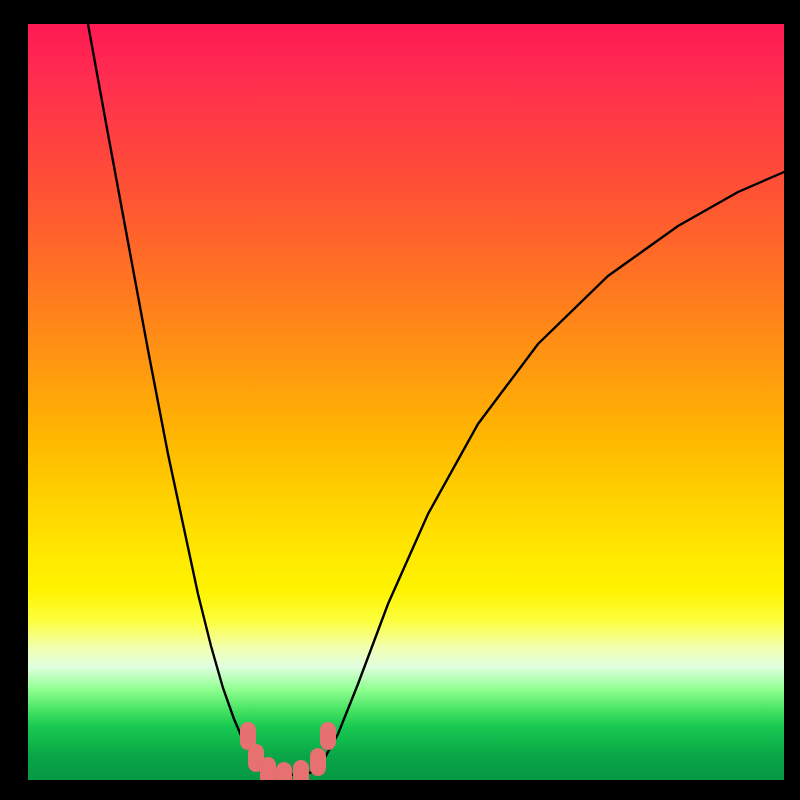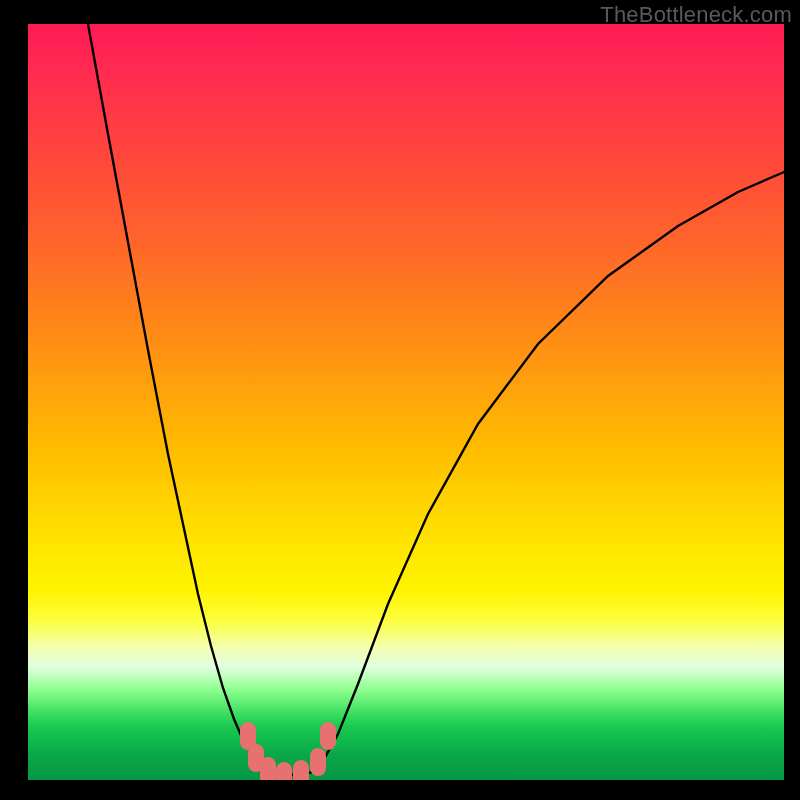--- a/index.html
+++ b/index.html
@@ -65,21 +65,20 @@
     height: 28px;
     background: #e77070;
     border-radius: 8px;
     transform: translate(-50%, -50%);
   }
 </style>
 </head>
 <body>
 
 <div class="frame">
-  <div class="watermark">TheBottleneck.com</div>
   <div class="plot">
     <div class="gradient"></div>
     <svg class="curve" viewBox="0 0 756 756" preserveAspectRatio="none">
       <path id="curve-path" fill="none" stroke="#000" stroke-width="2.4" stroke-linecap="round" d="M60 0 L80 110 L100 218 L120 326 L140 430 L155 500 L170 570 L183 622 L195 664 L206 695 L215 716 L224 730 L232 740 L238 746 L250 750 L262 751 L274 750 L286 748 L296 735 L310 710 L330 660 L360 580 L400 490 L450 400 L510 320 L580 252 L650 202 L710 168 L756 148"></path>
     </svg>
     <div id="markers">
         <div class="marker" style="left: 220px; top: 712px;"></div>
         <div class="marker" style="left: 228px; top: 734px;"></div>
         <div class="marker" style="left: 240px; top: 747px;"></div>
         <div class="marker" style="left: 256px; top: 752px;"></div>

